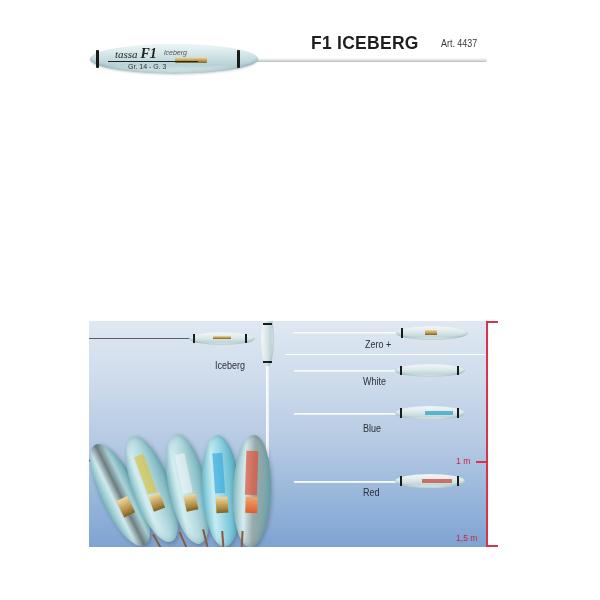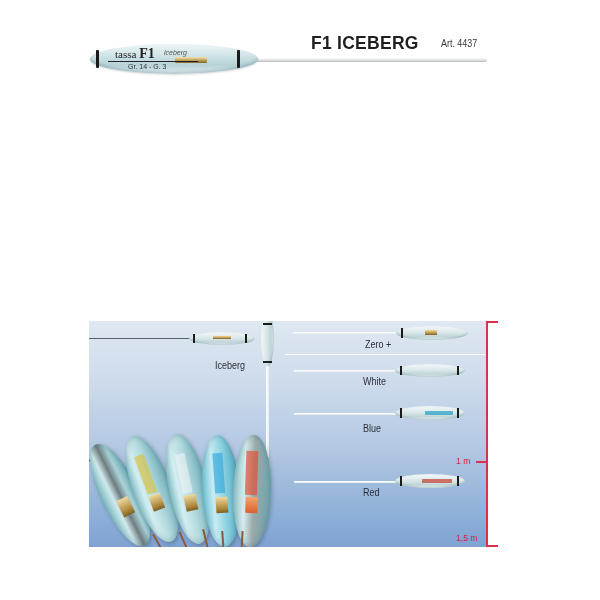--- a/index.html
+++ b/index.html
@@ -9,21 +9,21 @@
   
   .title { left:311px; top:32px; font-size:19px; font-weight:bold; color:#1f1f1f; letter-spacing:0.3px; transform:scaleX(0.92); transform-origin:left; }
   .art { left:441px; top:37px; font-size:10.5px; color:#3a3a3a; transform:scaleX(0.85); transform-origin:left; }
 
   
   .hero-float { left:90px; top:44px; width:168px; height:30px; border-radius:50% / 50%; 
     background:linear-gradient(180deg,#eef6f7 0%,#cfe3e6 40%,#b7d2d6 70%,#e4eff0 100%);
     box-shadow: inset 0 -2px 3px rgba(90,130,140,0.35), 0 1px 2px rgba(0,0,0,0.15); }
   .hero-antenna { left:255px; top:58px; width:232px; height:4px; background:linear-gradient(180deg,#ffffff,#d9dcdc 60%,#b8bcbc); border-radius:2px; }
   .hero-ring { width:3px; height:18px; background:#1a1a1a; border-radius:1px; }
-  .hero-brand { left:115px; top:46px; font-family:"Liberation Serif", serif; font-size:11px; color:#222; }
+  .hero-brand { left:115px; top:46px; font-family:"Liberation Serif", serif; font-style:italic; font-size:11px; color:#222; }
   .hero-brand b { font-size:14px; }
   .hero-brand-sub { left:164px; top:49px; font-size:7px; color:#555; font-style:italic; }
   .hero-underline { left:108px; top:61px; width:90px; height:1px; background:#222; }
   .hero-spec { left:128px; top:63px; font-size:7px; color:#333; }
   .hero-tube { left:175px; top:57px; width:32px; height:6px; background:linear-gradient(180deg,#f2e4b8,#b99a4c 60%,#7a6330); border-radius:1px; }
 
   
   .scene { left:89px; top:321px; width:399px; height:226px; 
     background:linear-gradient(180deg,#dfe8f2 0%,#cfdcec 25%,#b4c9e3 55%,#8fb0d8 85%,#7ea3d2 100%); overflow:hidden; }
   .surface-line { height:1px; background:#ffffff; }

